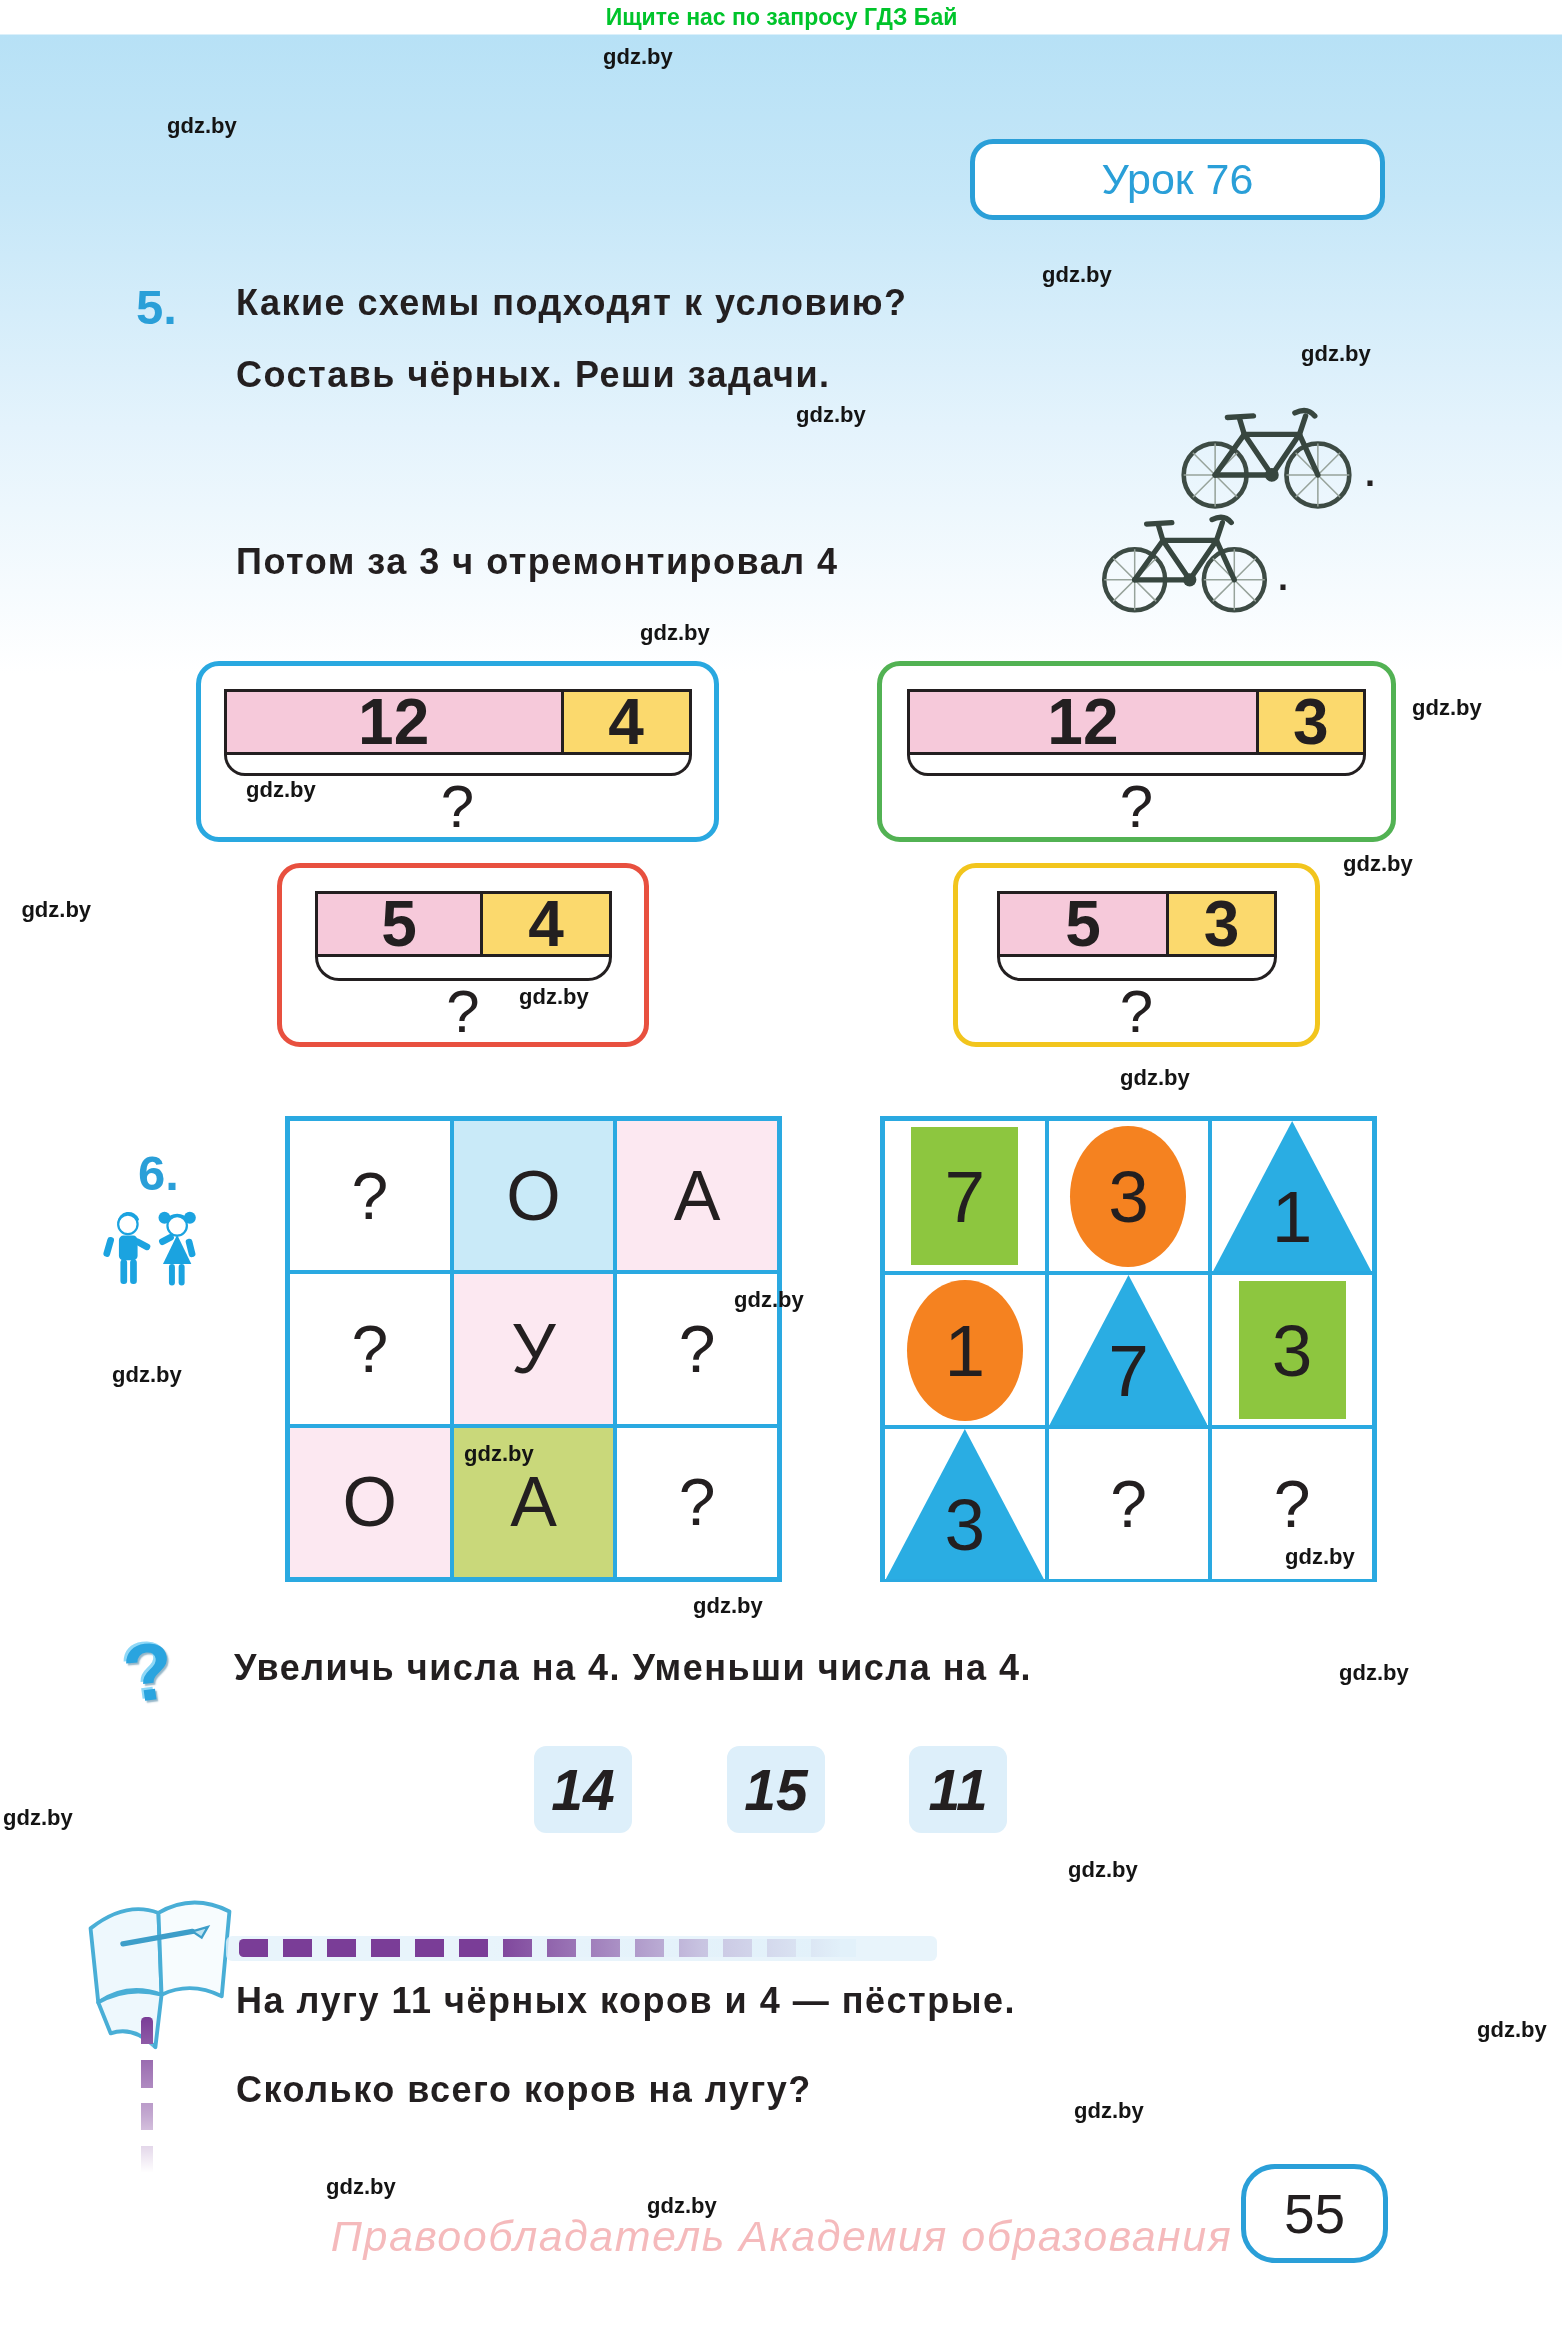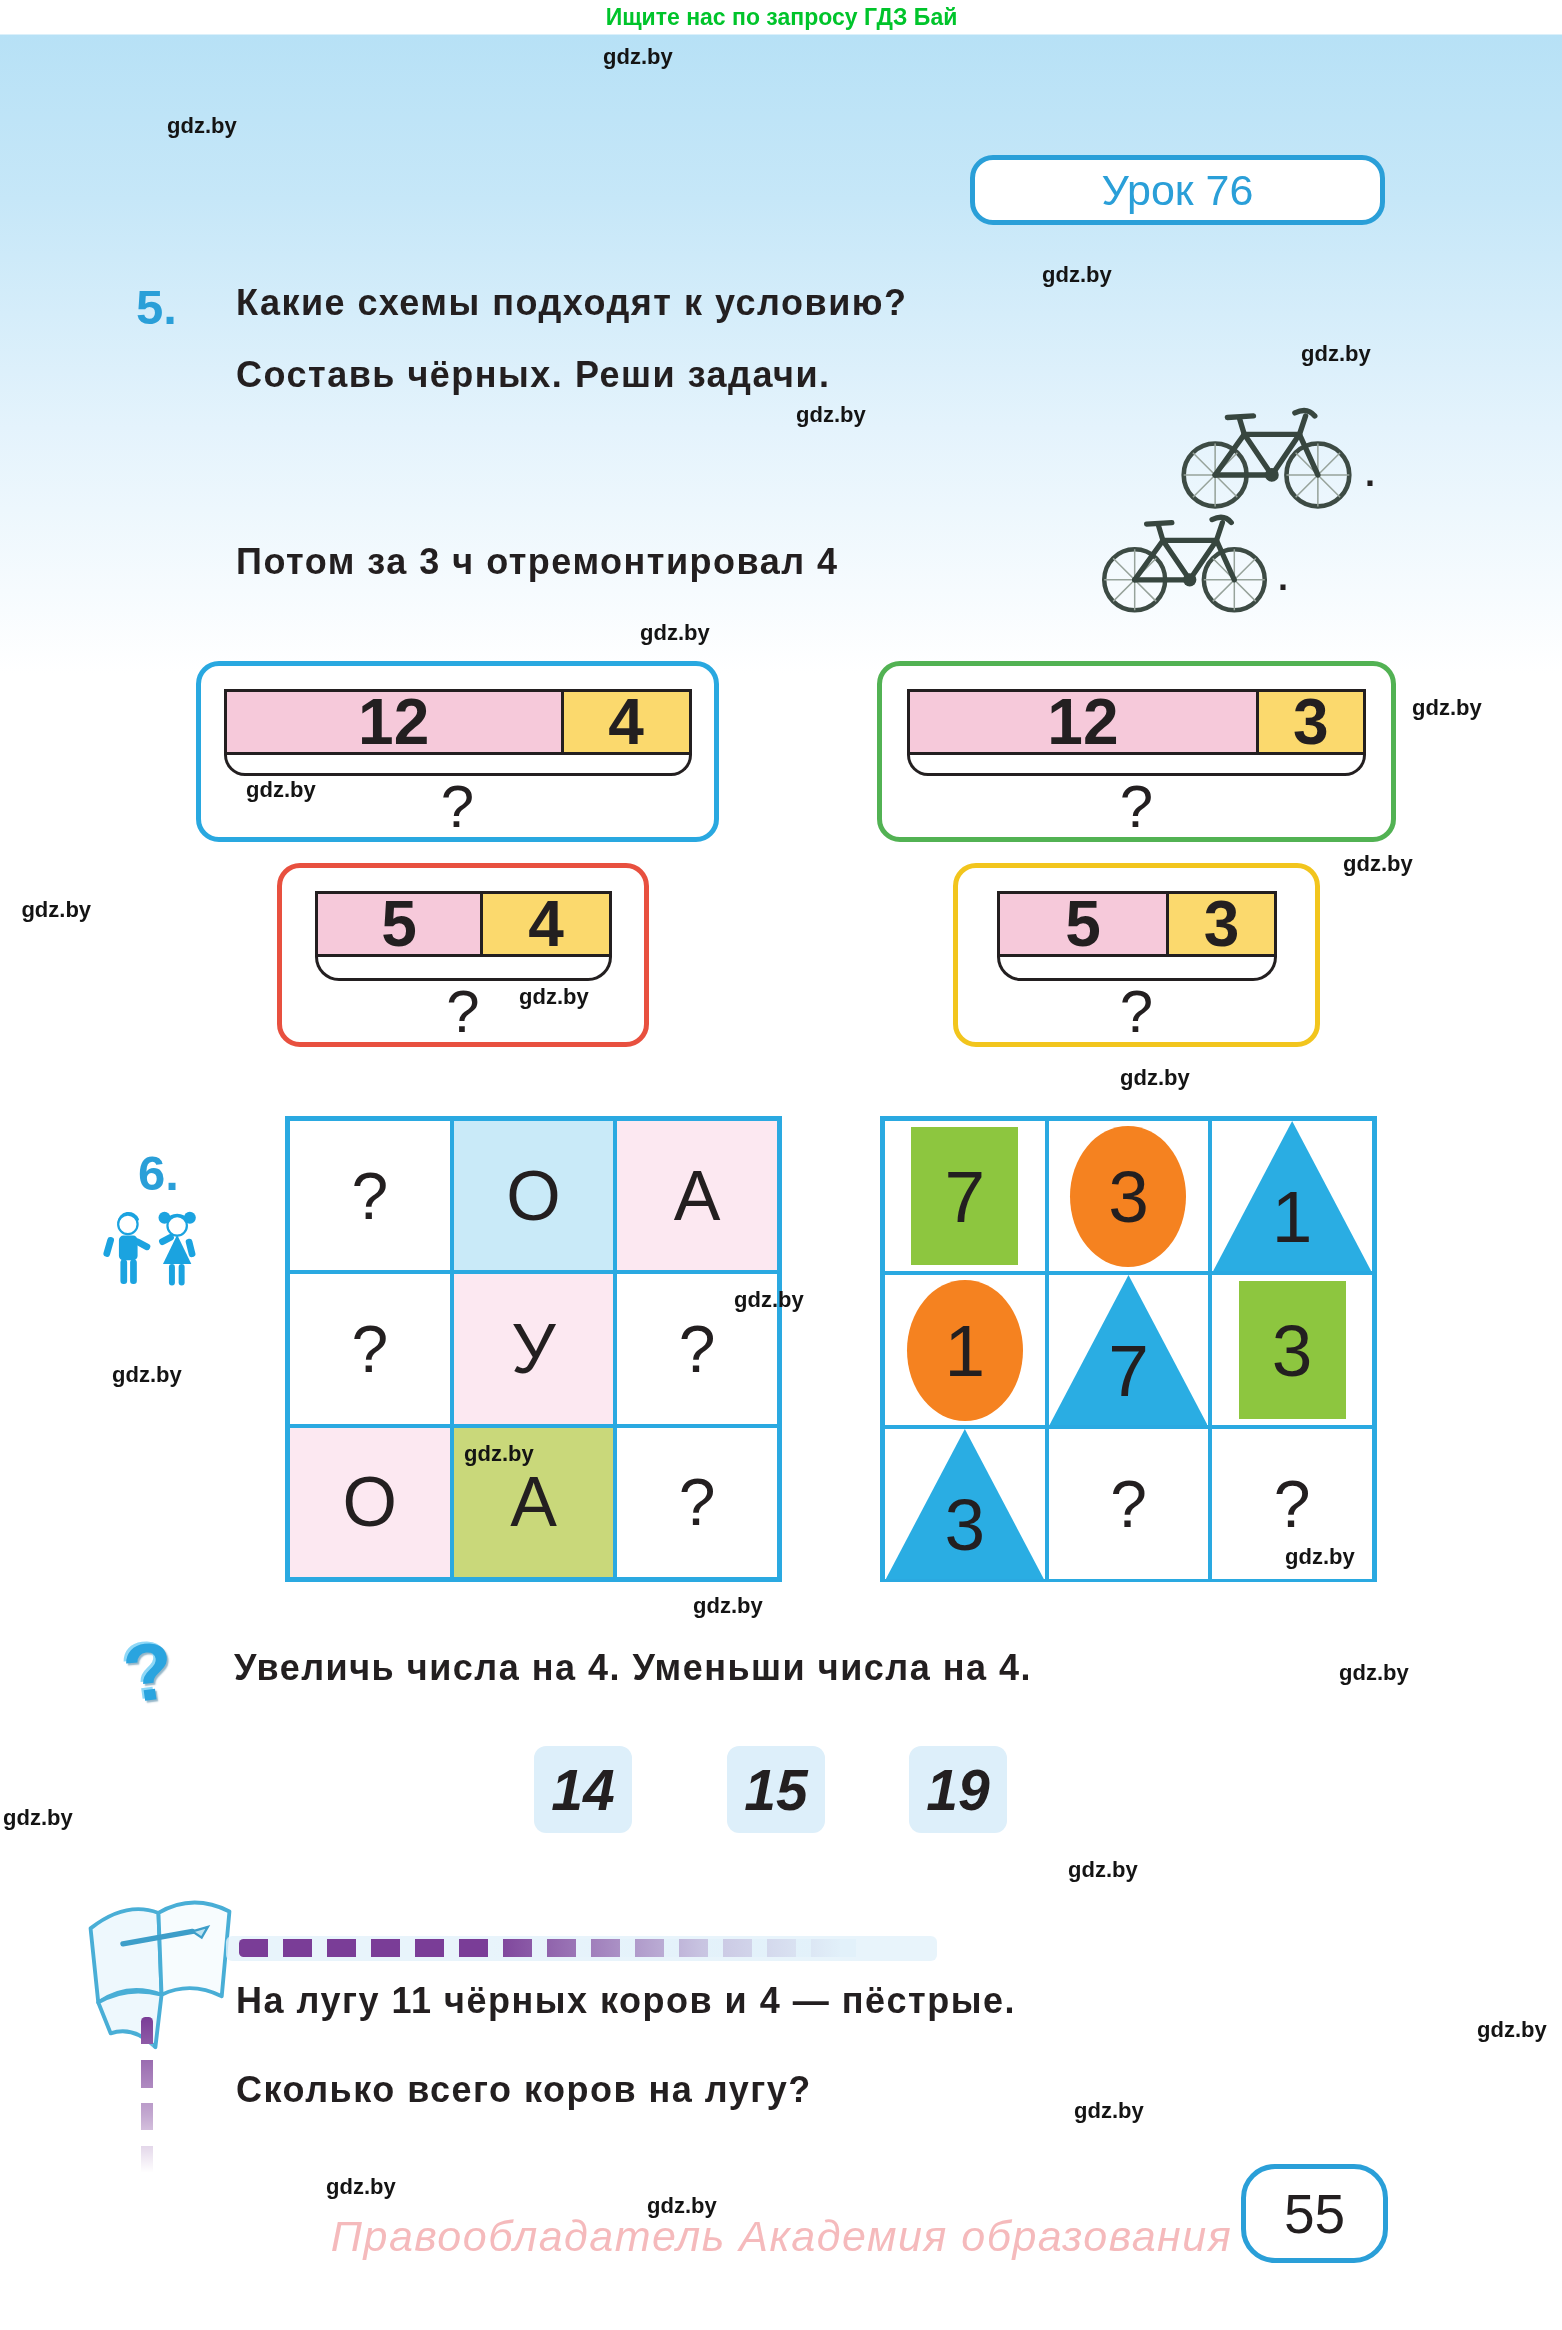--- a/index.html
+++ b/index.html
@@ -8,21 +8,21 @@
     --bar-pink:#f6c9da; --bar-yellow:#fbd96d;
     --shape-green:#8dc63f; --shape-orange:#f58220; --shape-blue:#2aade3;
     --chip-bg:#ddeffa; --promo-green:#00c42b; --footer-pink:#f5babc;
     --links-blue:#1d47d2; --dash-purple:#7a3d97;
   }
   .page{position:relative;width:1563px;height:2330px;overflow:hidden;color:var(--ink);
     font-family:"Liberation Sans","DejaVu Sans",sans-serif;
     background:linear-gradient(180deg,#ffffff 0px,#ffffff 34px,#b7e1f6 35px,#c6e7f8 199px,#e4f3fc 428px,#ffffff 673px,#ffffff 100%);}
   .promo{position:absolute;top:0;left:0;right:0;height:34px;background:#fff;display:flex;align-items:center;justify-content:center;
     font-size:23px;font-weight:700;color:var(--promo-green);}
-  .lesson-badge{position:absolute;left:970px;top:155px;width:415px;height:70px;background:#fff;
+  .lesson-badge{position:absolute;left:970px;top:139px;width:415px;height:81px;background:#fff;
     border:5.4px solid var(--accent-blue);border-radius:23px;box-sizing:border-box;
     display:flex;align-items:center;justify-content:center;font-size:43px;color:var(--accent-blue);}
   .pnum{position:absolute;font-size:49px;font-weight:700;color:var(--accent-blue);line-height:1;}
   .p5num{left:136px;top:283px;}
   .p6num{left:138px;top:1149px;}
   .tline{position:absolute;font-size:36px;font-weight:700;letter-spacing:1.5px;line-height:1.1;white-space:nowrap;color:var(--ink);}
   .l1{left:236px;top:283px;}
   .l2{left:236px;top:355px;}
   .l3{left:236px;top:454px;}
   .dot1{left:1365px;top:454px;}
@@ -336,15 +336,15 @@
       <span class="wm" style="left: 1339px; top: 1660px;">gdz.by</span>
       <span class="wm" style="left: 3.1px; top: 1805px;">gdz.by</span>
       <span class="wm" style="left: 1068px; top: 1857px;">gdz.by</span>
       <span class="wm" style="left: 1477px; top: 2017px;">gdz.by</span>
       <span class="wm" style="left: 1074px; top: 2098px;">gdz.by</span>
       <span class="wm" style="left: 326px; top: 2174px;">gdz.by</span>
       <span class="wm" style="left: 647px; top: 2193px;">gdz.by</span>
     </div>
 <div class="chip" style="left: 534px; top: 1746px;">14</div>
     <div class="chip" style="left: 727px; top: 1746px;">15</div>
-    <div class="chip" style="left: 909px; top: 1746px;">19</div>
+    <div class="chip" style="left: 909px; top: 1746px;">11</div>
   </div>
 
 
 </body></html>

